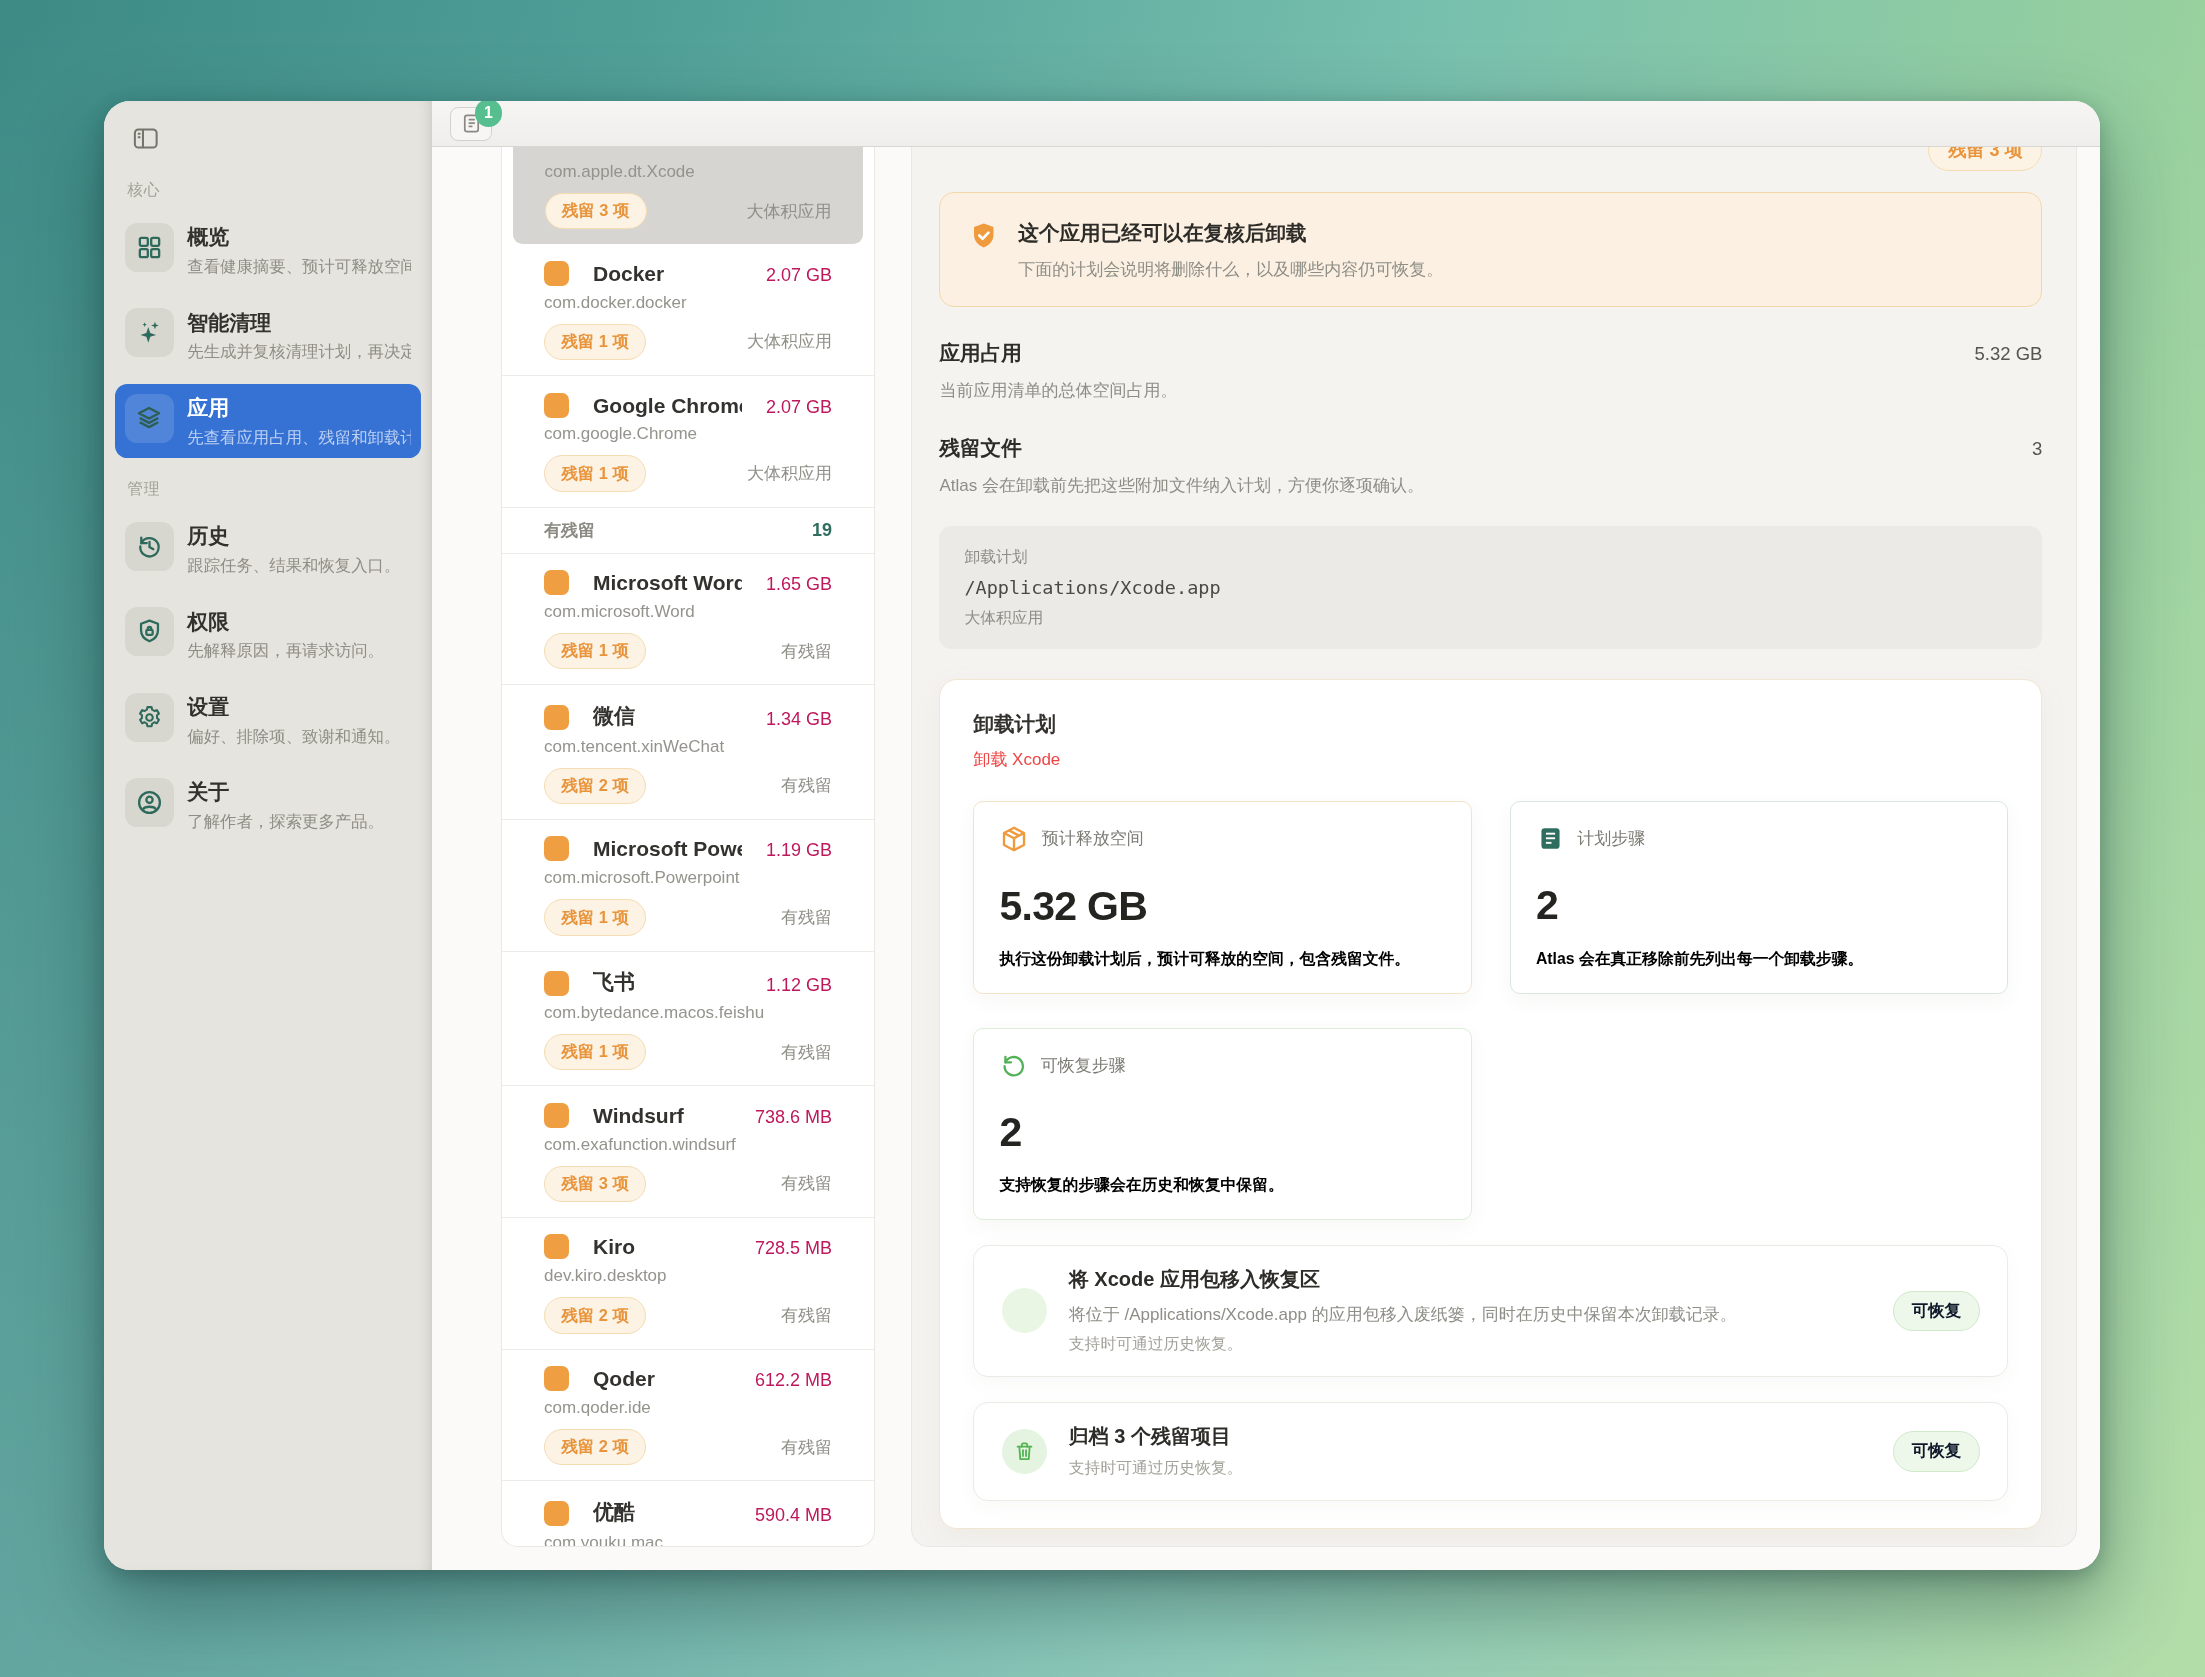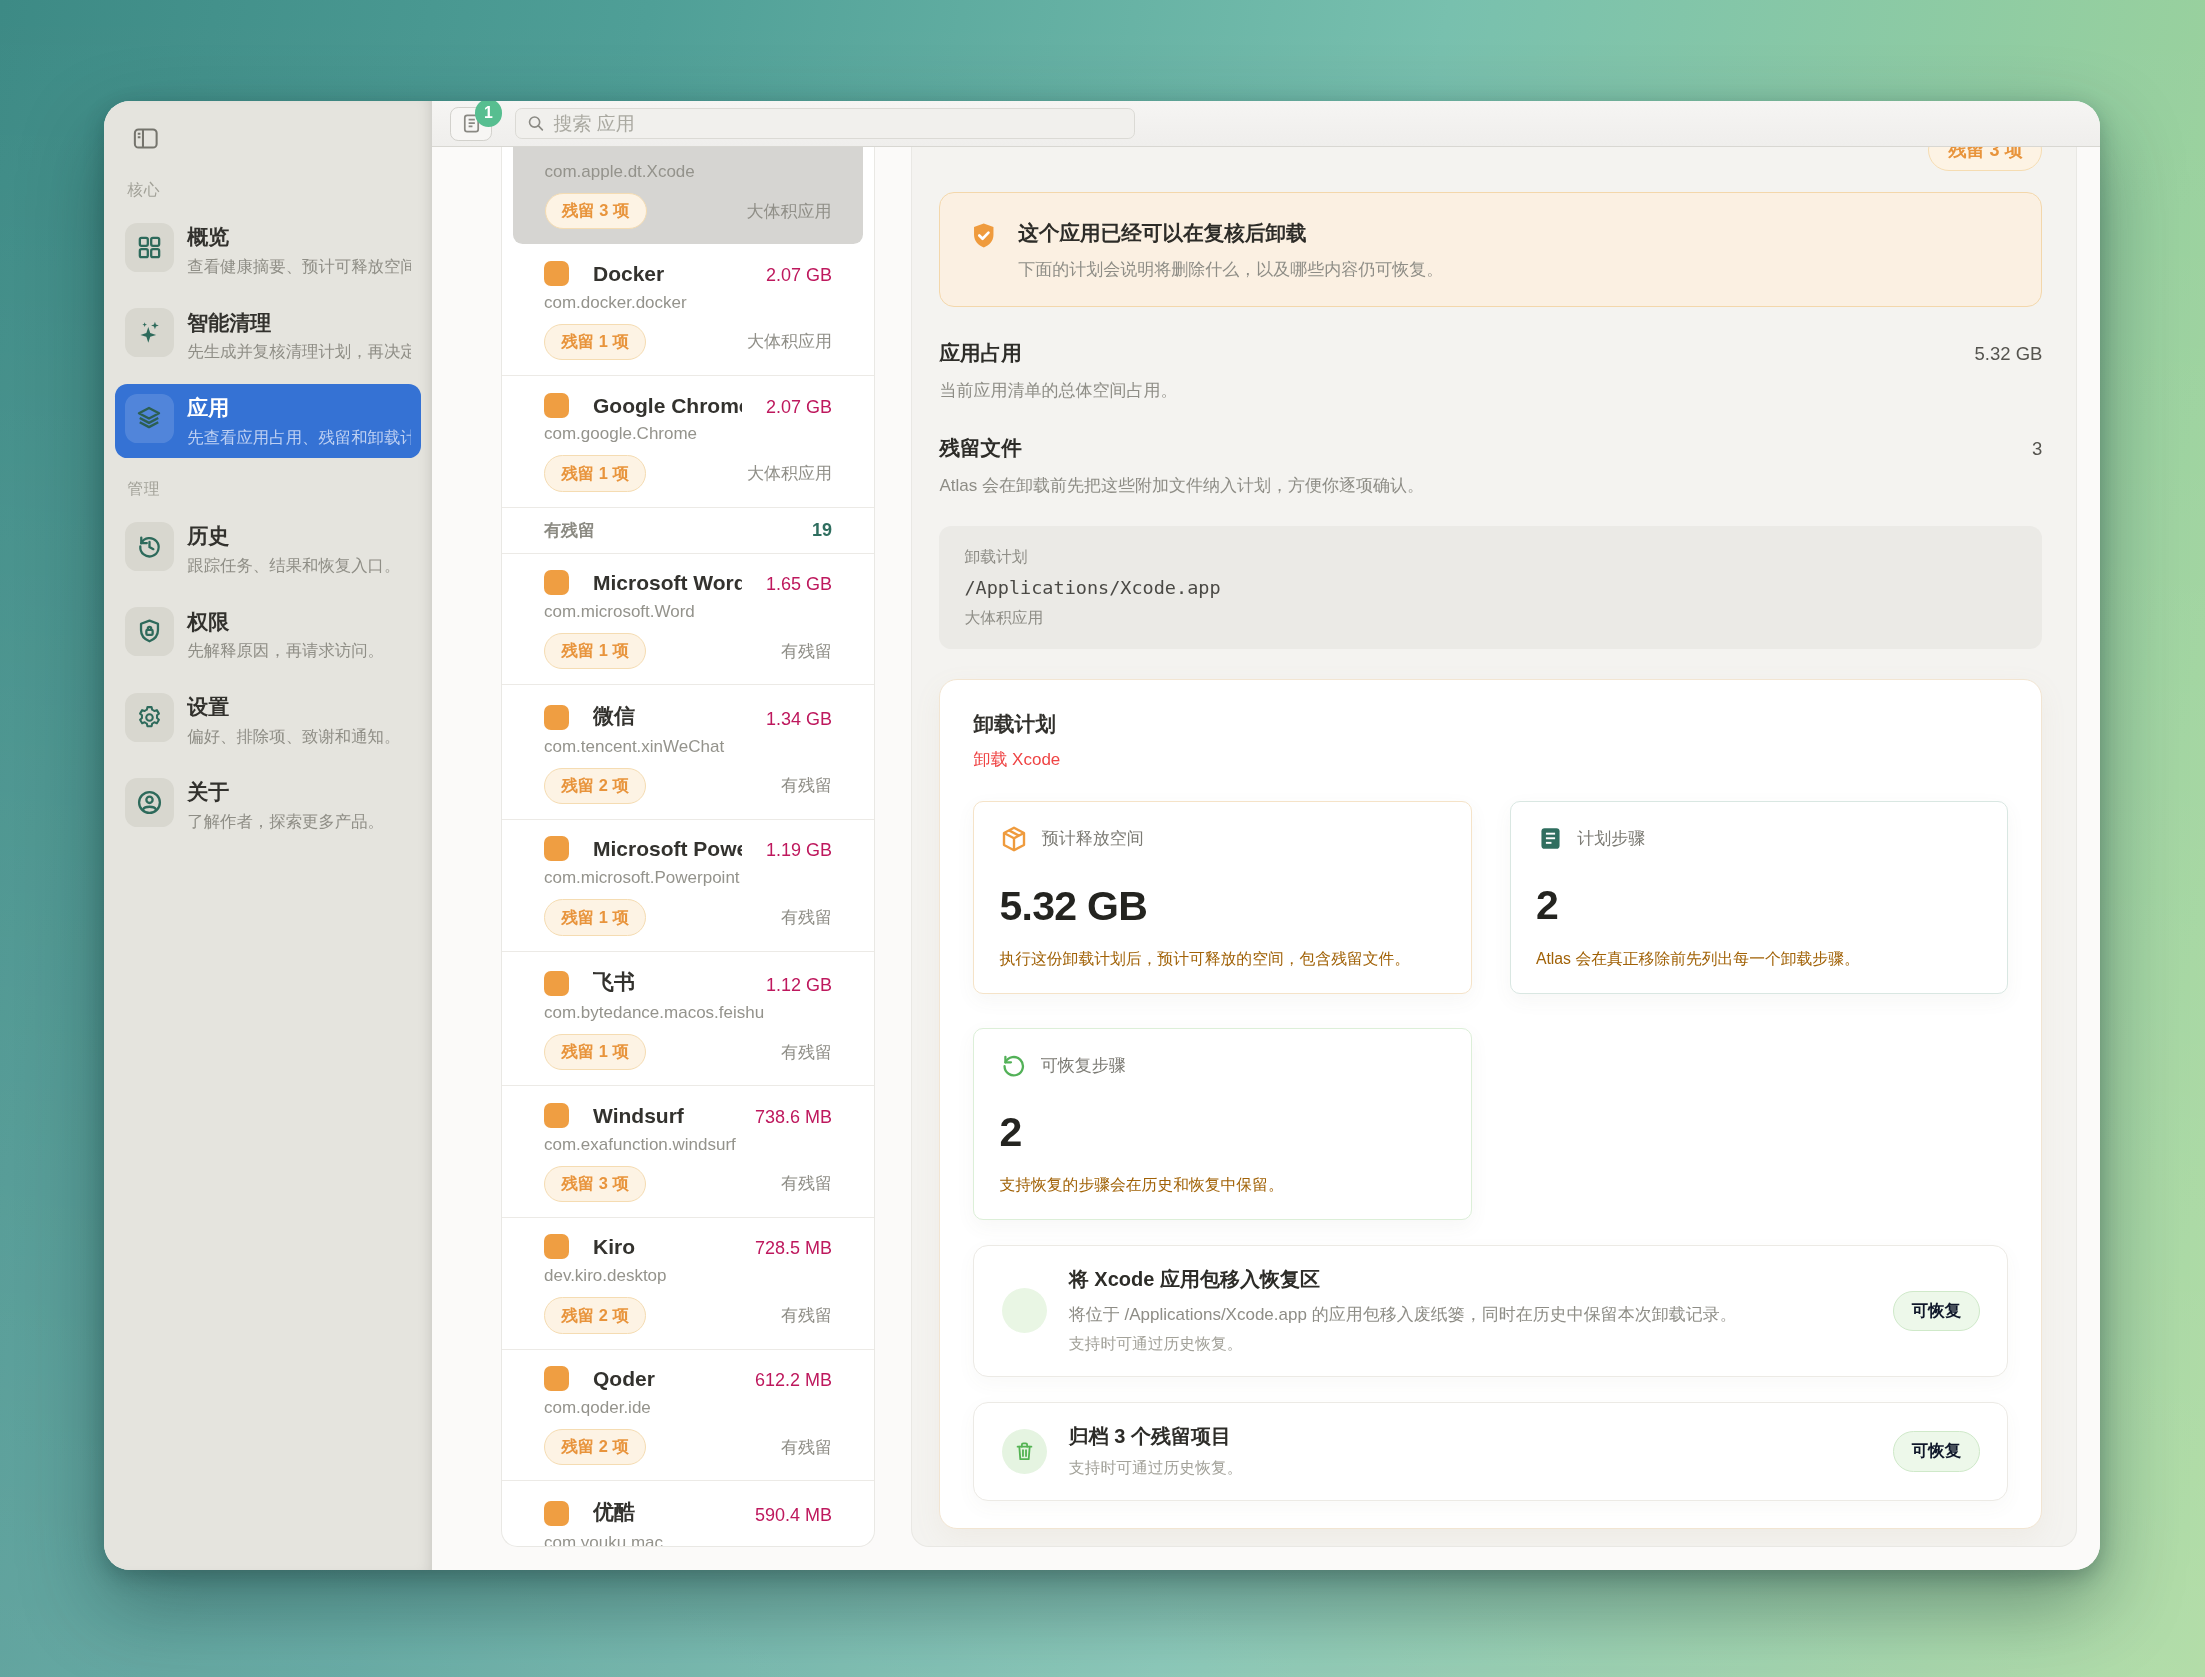--- a/index.html
+++ b/index.html
@@ -133,21 +133,21 @@
   .stat {
     background:#fff; border-radius:10px; padding:22px 25px; min-height:186px;
     display:flex; flex-direction:column; box-shadow:0 6.9px 19px rgba(90,90,80,0.05);
   }
   .stat.b-orange { border:1.4px solid #f5e3c8; }
   .stat.b-teal   { border:1.4px solid #d9e7e2; }
   .stat.b-green  { border:1.4px solid #dcefd8;margin-top:11px; }
   .stat-head { display:flex; align-items:center; gap:12.3px; }
   .stat-label { font-size:17px; color:#7b7a73; }
   .stat-value { font-size:41px; font-weight:700; color:#242420; margin-top:29px; letter-spacing:-0.7px; }
-  .stat-desc { font-size:15.8px; color:#a16207; margin-top:auto; line-height:1.45; padding-top:18px; }
+  .stat-desc { font-size:15.8px; color:#000000; margin-top:auto; line-height:1.45; padding-top:18px;font-weight:bold; }
   .step {
     margin-top:25px; background:#fff; border:1.4px solid #eceae5; border-radius:15px;
     padding:20.6px 27.4px; display:flex; align-items:center; gap:22px;
     box-shadow:0 6.9px 19px rgba(90,90,80,0.04);
   }
   .step:first-of-type { margin-top:31.5px; }
   .step-ico {
     width:45px; height:45px; flex:none; border-radius:50%; background:#e5f4e1; color:#54b353;
     display:flex; align-items:center; justify-content:center;
   }
@@ -283,27 +283,20 @@
     <div class="main">
       <div class="toolbar">
         <div class="tb-btn">
           <svg width="23" height="25" viewBox="0 0 24 24" fill="none" stroke="currentColor" stroke-width="1.8">
             <rect x="5" y="3.5" width="14" height="17" rx="2.5"></rect>
             <line x1="9" y1="8" x2="15.5" y2="8"></line>
               <line x1="9" y1="11.5" x2="15.5" y2="11.5"></line>
               <line x1="9" y1="15" x2="13" y2="15"></line>
           </svg>
           <span class="tb-badge">1</span>
-        </div>
-        <div class="search">
-          <svg width="20.6" height="20.6" viewBox="0 0 24 24" fill="none" stroke="currentColor" stroke-width="2" stroke-linecap="round">
-            <circle cx="10.5" cy="10.5" r="6.2"></circle>
-              <line x1="15.2" y1="15.2" x2="20" y2="20"></line>
-          </svg>
-          <input type="text" placeholder="搜索 应用" style="">
         </div>
       </div>
 
       <div class="content">
 
         <section class="list-card">
 
           <div class="partial-item">
             <div class="app-bundle">com.apple.dt.Xcode</div>
             <div class="app-row3">

